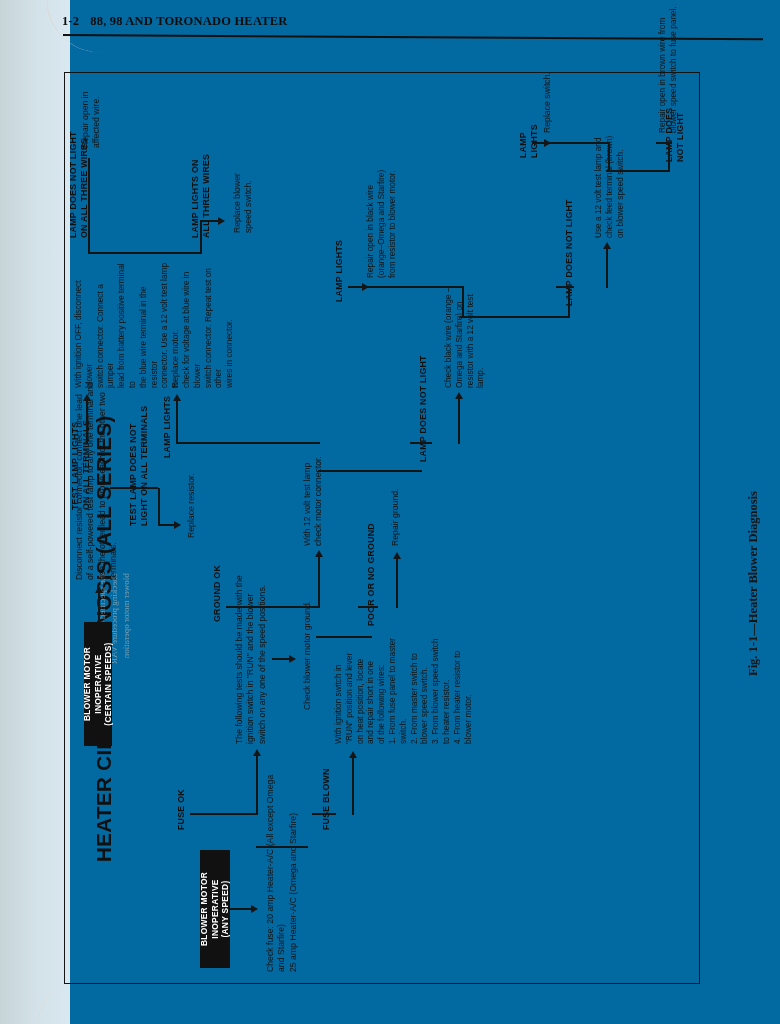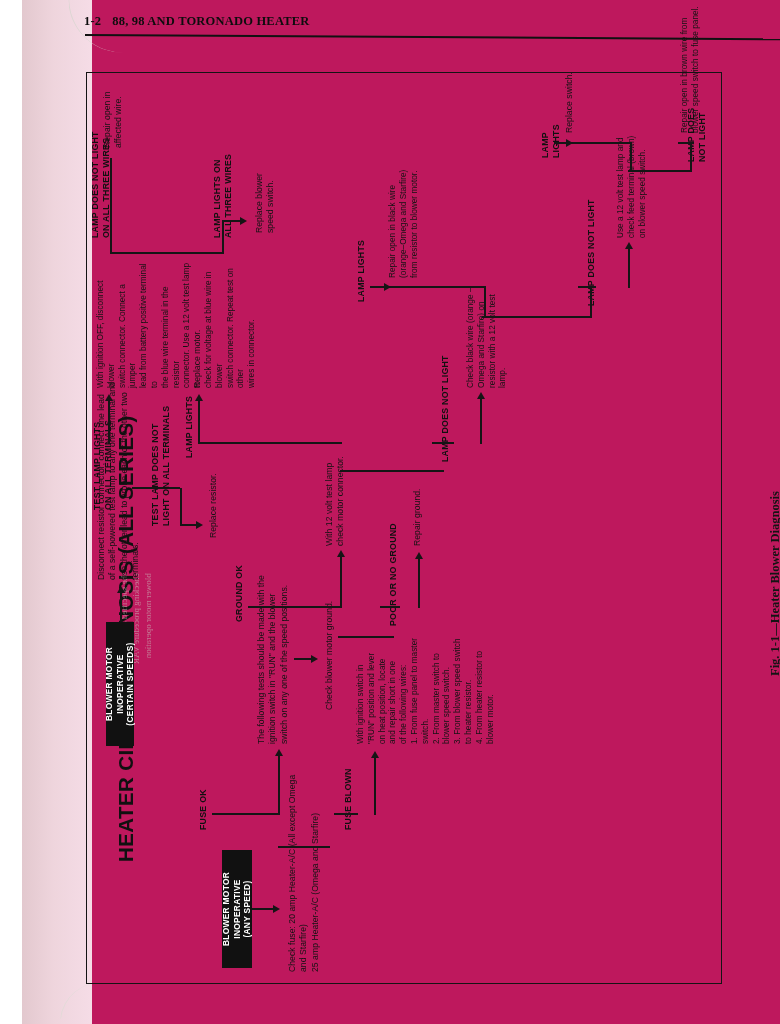--- a/index.html
+++ b/index.html
@@ -12,22 +12,21 @@
     height: 1024px;
     position: relative;
     font-family: "Liberation Sans", sans-serif;
     overflow: hidden;
   }
 
   
   .page {
     position: absolute;
     inset: 0;
-    background: #be185d;
-    margin-left: 22px;
+    background: #0369a1;
   }
   .page::before {
     
     content: "";
     position: absolute;
     left: 0; top: 0; bottom: 0; width: 70px;
     background: linear-gradient(to right, #e9e7e2 0%, #f7f6f3 45%, #ffffff 100%);
     opacity: .85;
   }
   .corner-curl {

